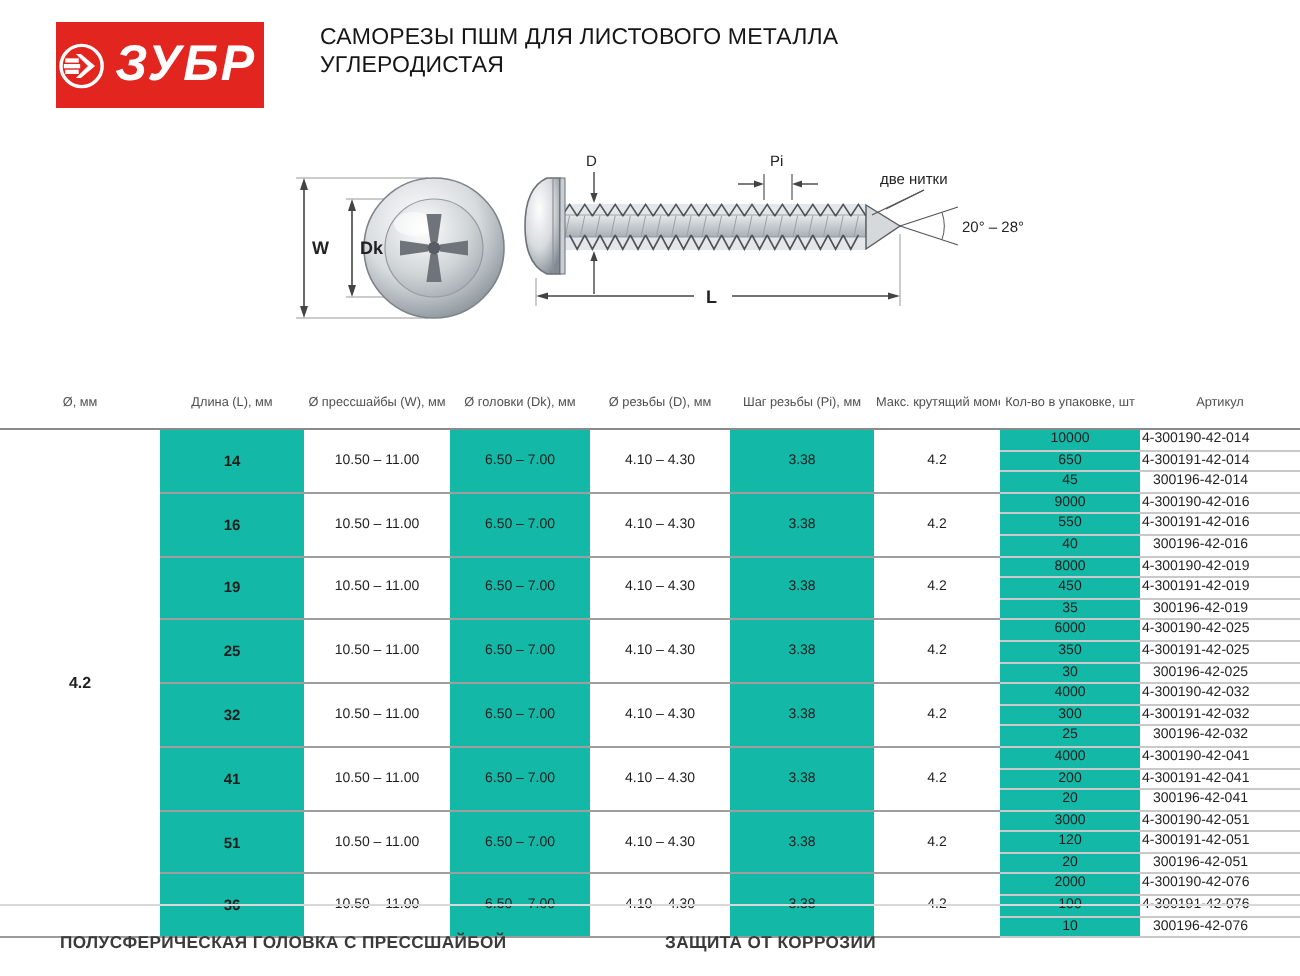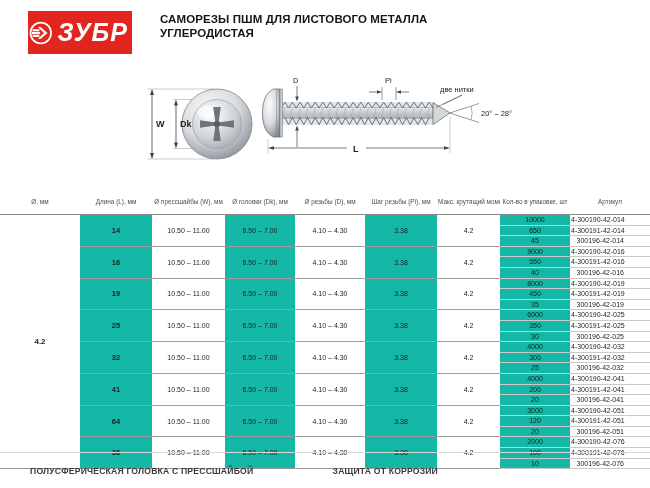--- a/index.html
+++ b/index.html
@@ -2,21 +2,21 @@
 <html><head>
 <meta charset="utf-8">
 <style>
   html,body{margin:0;padding:0;background:#fff;}
   body{width:650px;height:488px;position:relative;font-family:"Liberation Sans",sans-serif;overflow:hidden;color:#222;}
 
   
   .hdr{position:absolute;left:0;top:0;width:650px;height:60px;}
   .logo{position:absolute;left:28px;top:11px;width:104px;height:43px;display:flex;align-items:center;justify-content:center;gap:4px;}
   .logo-text{color:#fff;font-weight:bold;font-style:italic;font-size:25px;letter-spacing:1px;line-height:1;padding-right:4px;}
-  .title{position:absolute;left:160px;top:13px;font-weight:bold;font-size:11.5px;line-height:13.5px;color:#151515;letter-spacing:.1px;}
+  .title{position:absolute;left:160px;top:13px;font-weight:normal;font-size:11.5px;line-height:13.5px;color:#151515;letter-spacing:.1px;}
 
   
   .diagram{position:absolute;left:0;top:60px;width:650px;height:131px;}
   .dim-label{font-size:9px;font-weight:bold;fill:#222;}
   .dim-label-sm{font-size:7.5px;fill:#222;}
 
   
   .tbl-wrap{position:absolute;left:0;top:191px;width:650px;}
   table{border-collapse:collapse;table-layout:fixed;width:650px;border-bottom:1px solid #9a9a9a;}
   th{height:17px;font-size:6.4px;font-weight:400;color:#4f4f4f;padding:2px 1px 4px;text-align:center;border-bottom:1px solid #8a8a8a;vertical-align:middle;white-space:nowrap;overflow:hidden;}
@@ -284,21 +284,21 @@
   <tr>
     <td class="c-qty">200</td>
     <td class="c-art">4-300191-42-041</td>
   </tr>
   <tr>
     <td class="c-qty">20</td>
     <td class="c-art">300196-42-041</td>
   </tr>
 
   <tr class="g-first">
-    <td class="c-len" rowspan="3">64</td>
+    <td class="c-len" rowspan="3">51</td>
     <td class="c-w" rowspan="3">10.50 – 11.00</td>
     <td class="c-dk" rowspan="3">6.50 – 7.00</td>
     <td class="c-d" rowspan="3">4.10 – 4.30</td>
     <td class="c-pi" rowspan="3">3.38</td>
     <td class="c-tq" rowspan="3">4.2</td>
     <td class="c-qty">3000</td>
     <td class="c-art">4-300190-42-051</td>
   </tr>
   <tr>
     <td class="c-qty">120</td>

